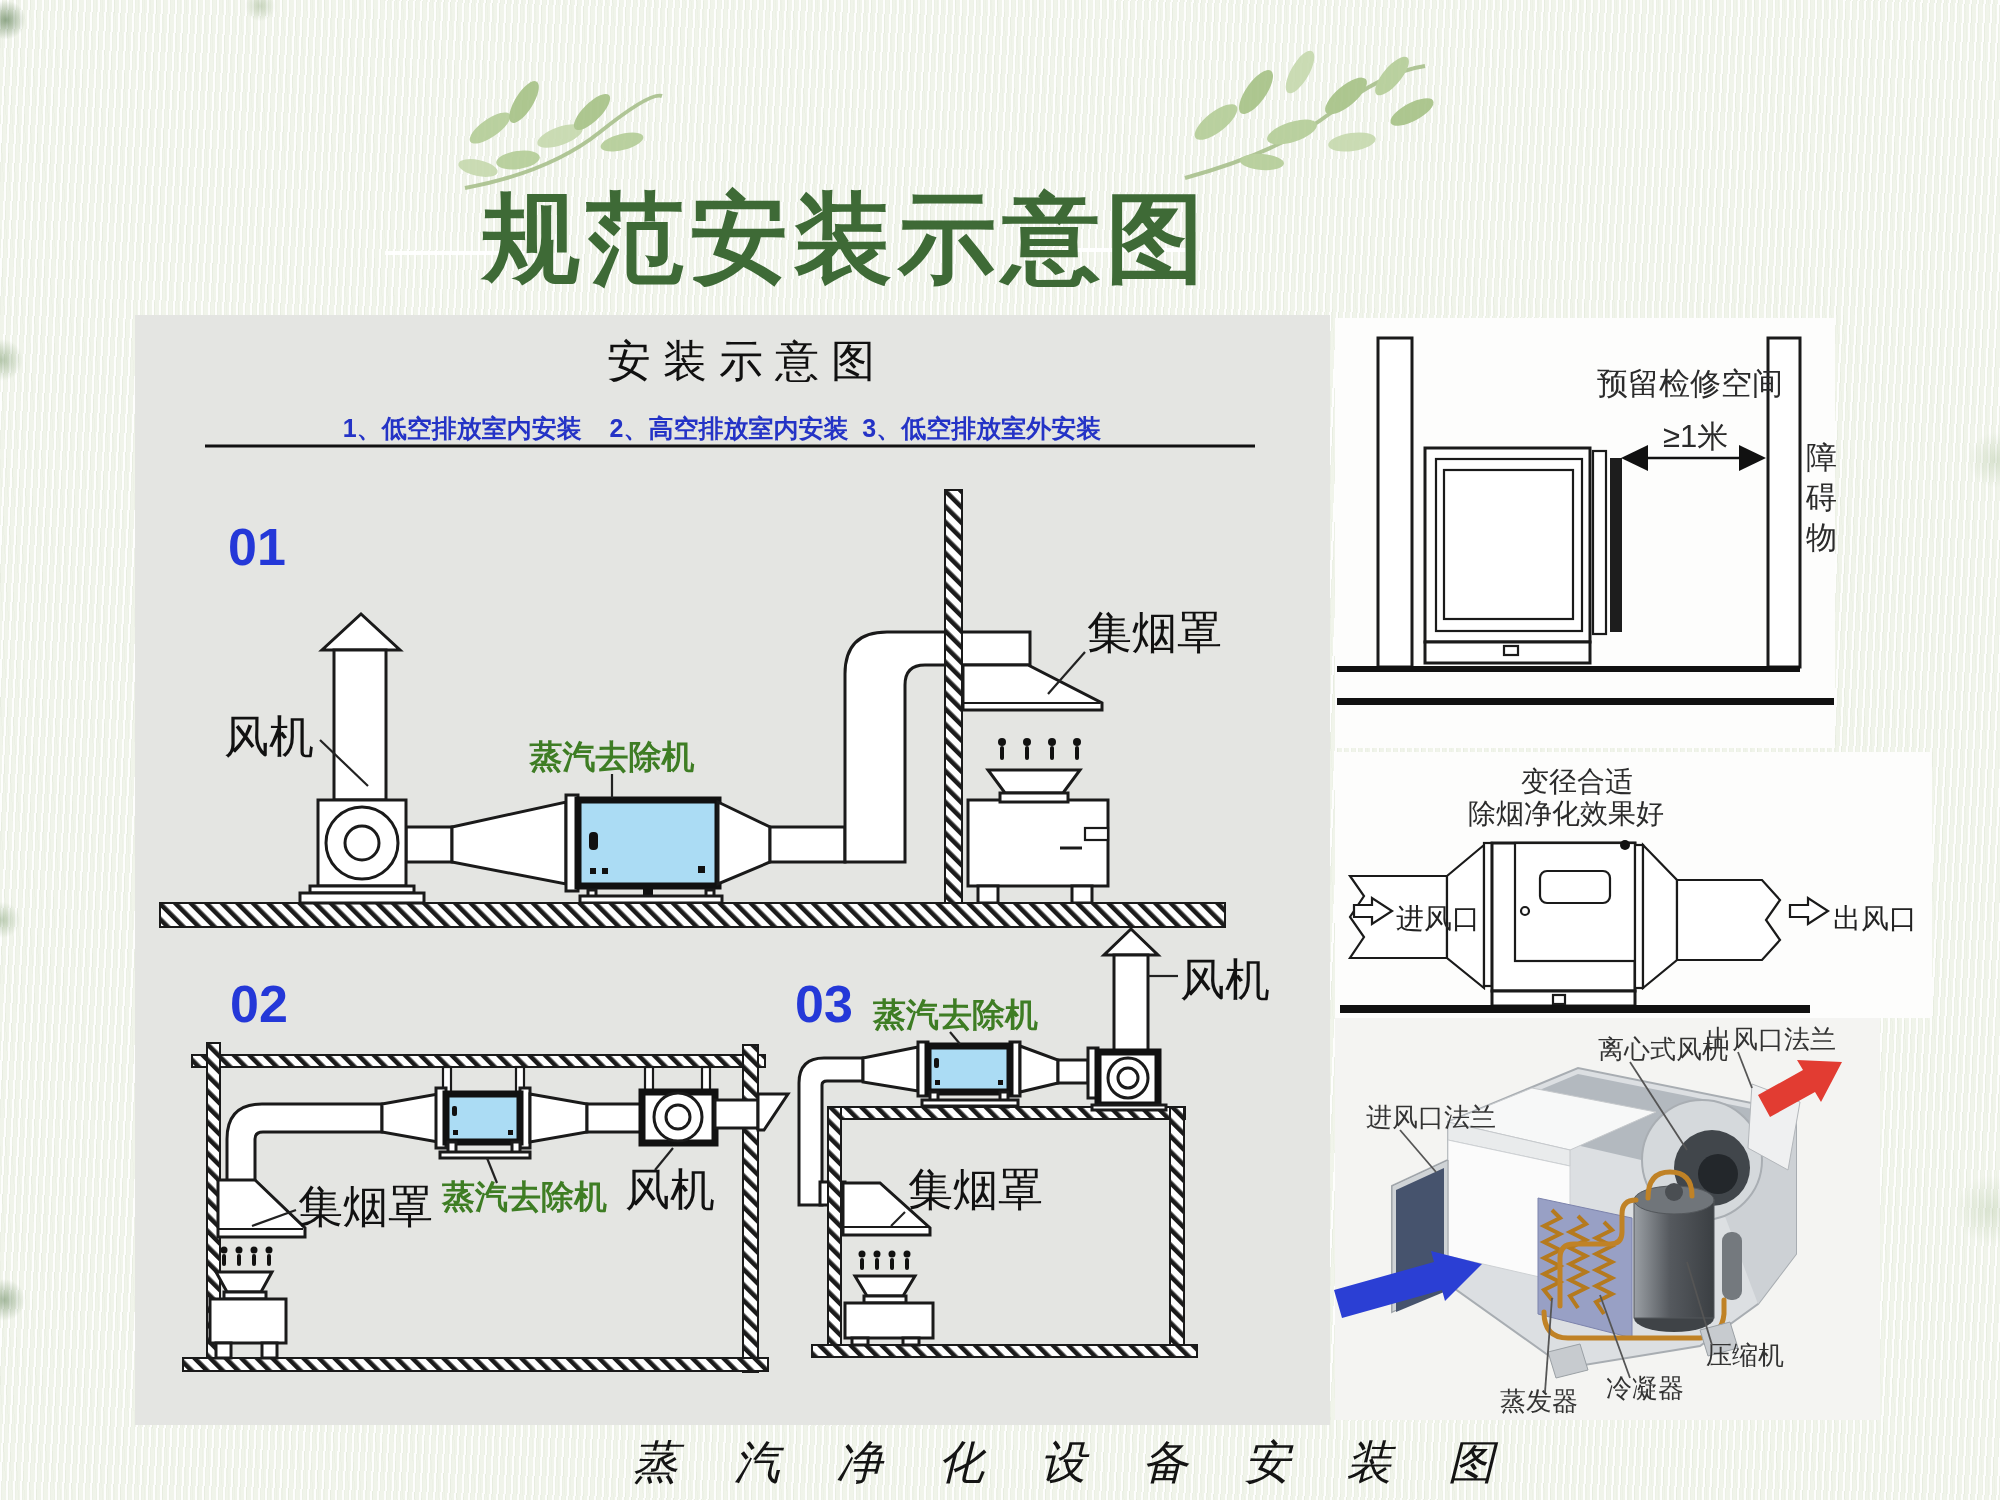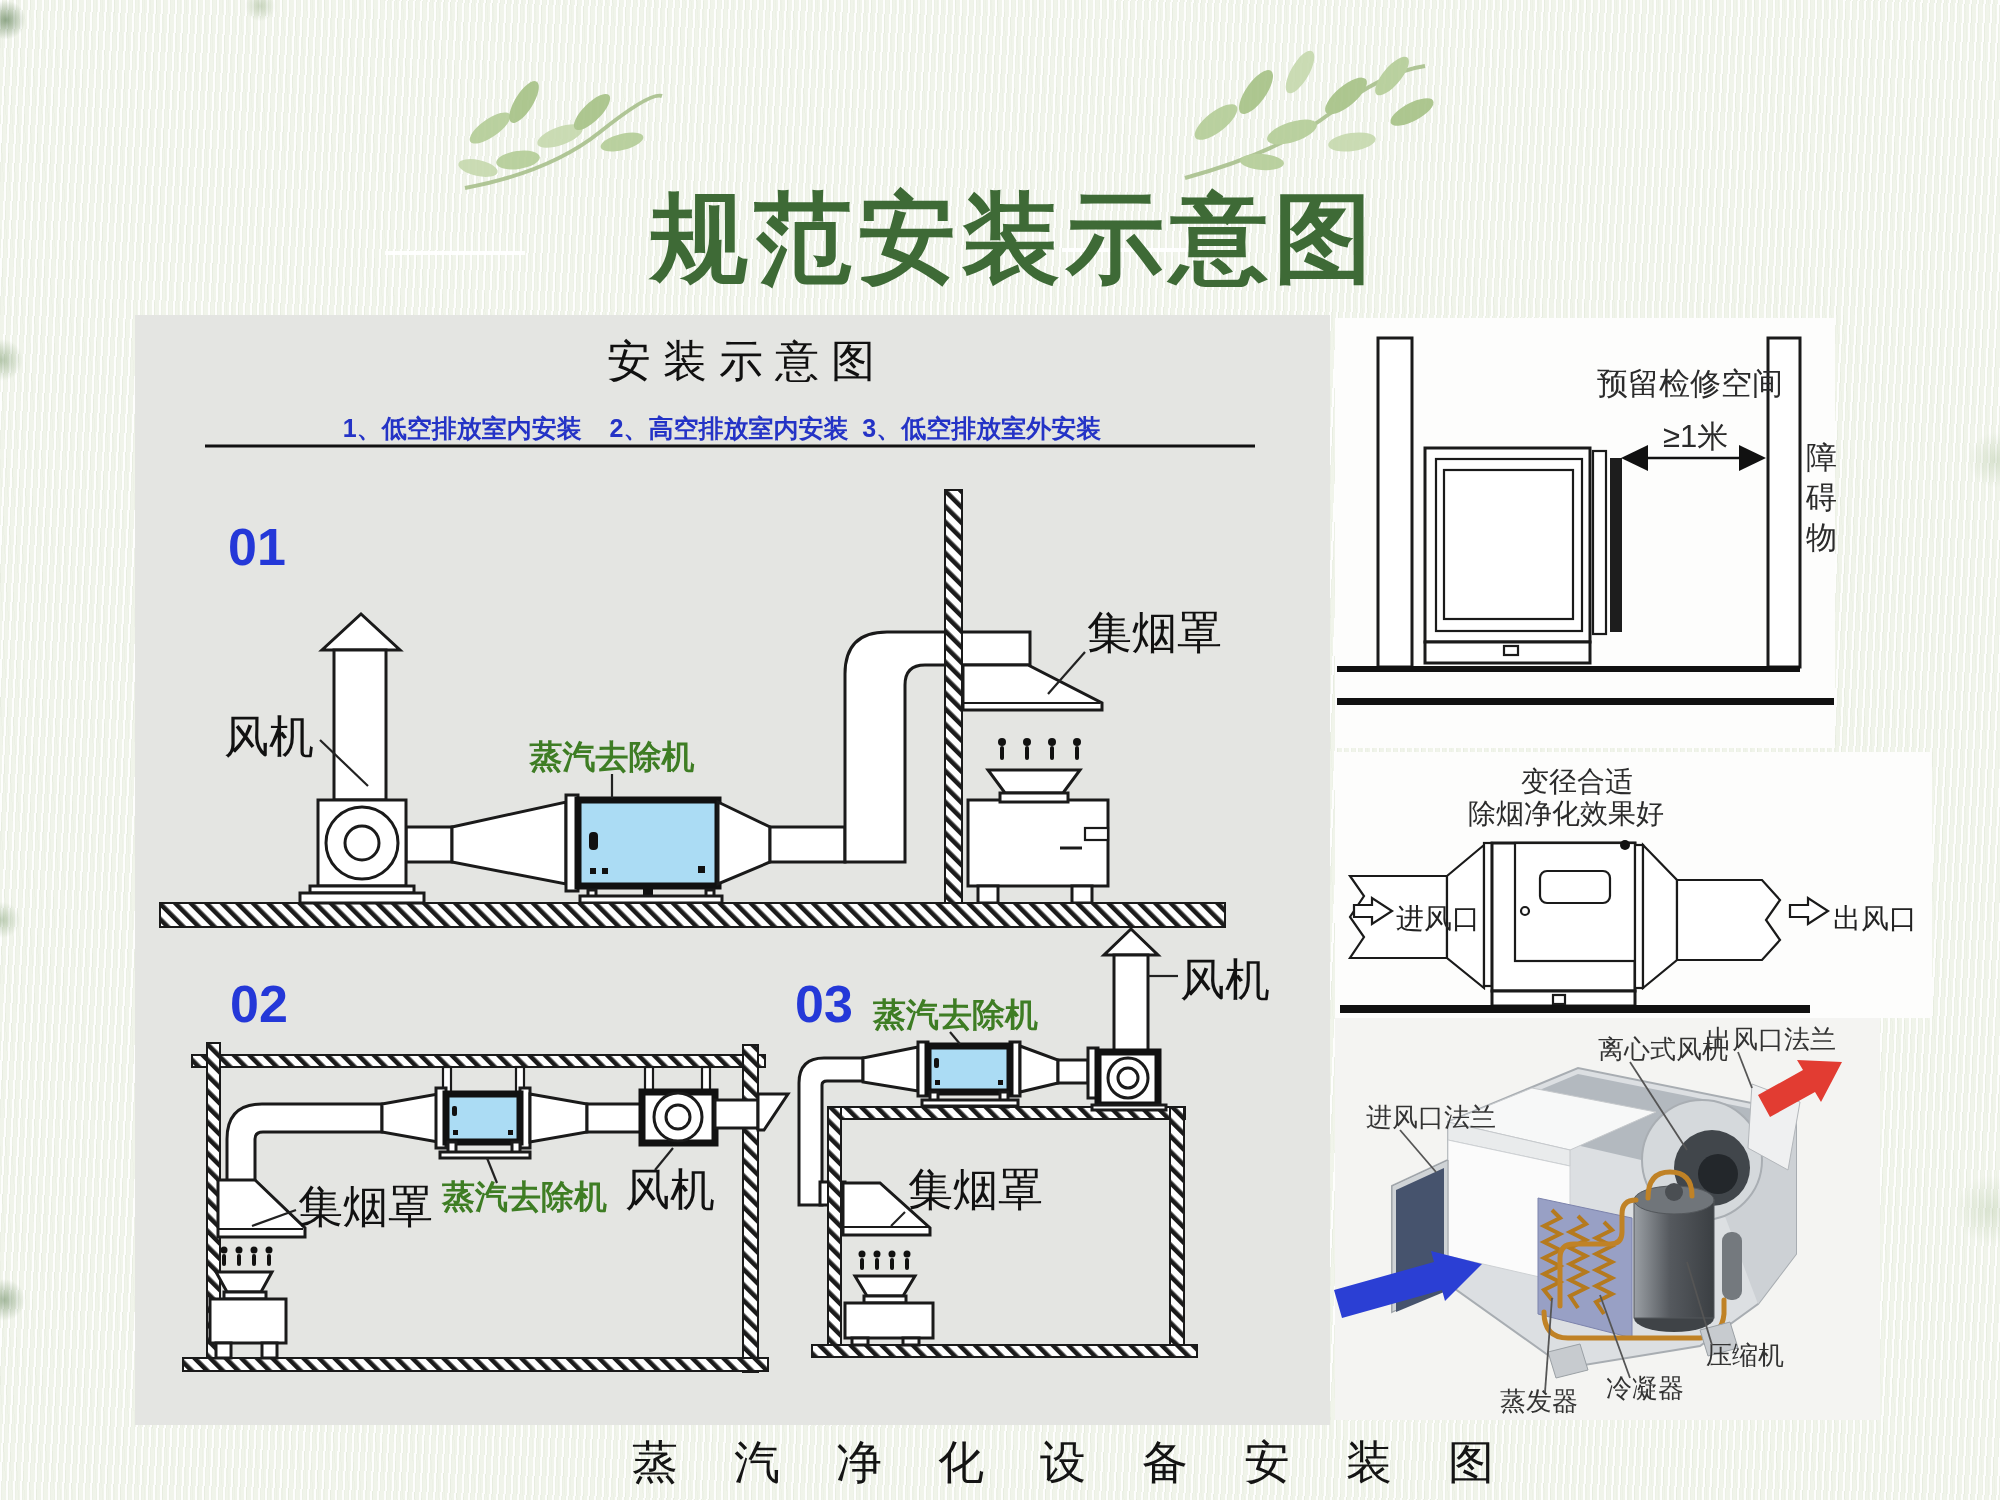--- a/index.html
+++ b/index.html
@@ -13,29 +13,29 @@
       radial-gradient(circle 26px at 2px 920px, rgba(90,130,75,.35), transparent 70%),
       radial-gradient(circle 30px at 4px 1300px,rgba(70,110,60,.45), transparent 70%),
       radial-gradient(circle 22px at 260px 6px, rgba(120,150,100,.35), transparent 70%),
       radial-gradient(circle 40px at 1996px 460px, rgba(140,170,120,.25), transparent 70%),
       radial-gradient(circle 50px at 1990px 1210px, rgba(140,170,120,.22), transparent 70%),
       repeating-linear-gradient(93deg, rgba(255,255,255,.9) 0 2px, rgba(224,232,216,.38) 2px 3px, rgba(238,243,231,.55) 3px 7px),
       repeating-linear-gradient(87deg, rgba(205,216,194,.20) 0 1px, transparent 1px 6px);
   }
   .abs{position:absolute;}
   .page-title{
-    left:0; top:186px; width:2000px; text-align:center; text-indent:28px;
+    left:0; top:186px; width:1664px; text-align:center; text-indent:28px;
     font-family:"Liberation Serif", serif; font-weight:900; font-size:98px;
     letter-spacing:6px; color:#3e6a36; line-height:1.1;
   }
   .title-rule{height:4px; background:rgba(255,255,255,.92);}
   .footer-title{
     left:632px; top:1432px;
     font-family:"Liberation Serif", serif; font-size:46px; color:#141414;
-    letter-spacing:56px; white-space:nowrap;
+    letter-spacing:56px; white-space:nowrap;font-style:italic;
   }
   svg text{font-family:"Liberation Sans", sans-serif;}
   .panel-title{font-size:44px; letter-spacing:12px; fill:#101010;}
   .subtitle{font-size:25px; font-weight:bold; fill:#2433c6; white-space:pre;}
   .num{font-size:52px; font-weight:600; fill:#2438d8;}
   .lbl{font-size:45px; fill:#111;}
   .lbl-green{font-size:33px; font-weight:bold; fill:#3e7d24;}
   .gray-lbl{font-size:31px; fill:#2b2b2b;}
   .mid-lbl{font-size:28px; fill:#2b2b2b;}
   .duct-lbl{font-size:28px; fill:#222;}

